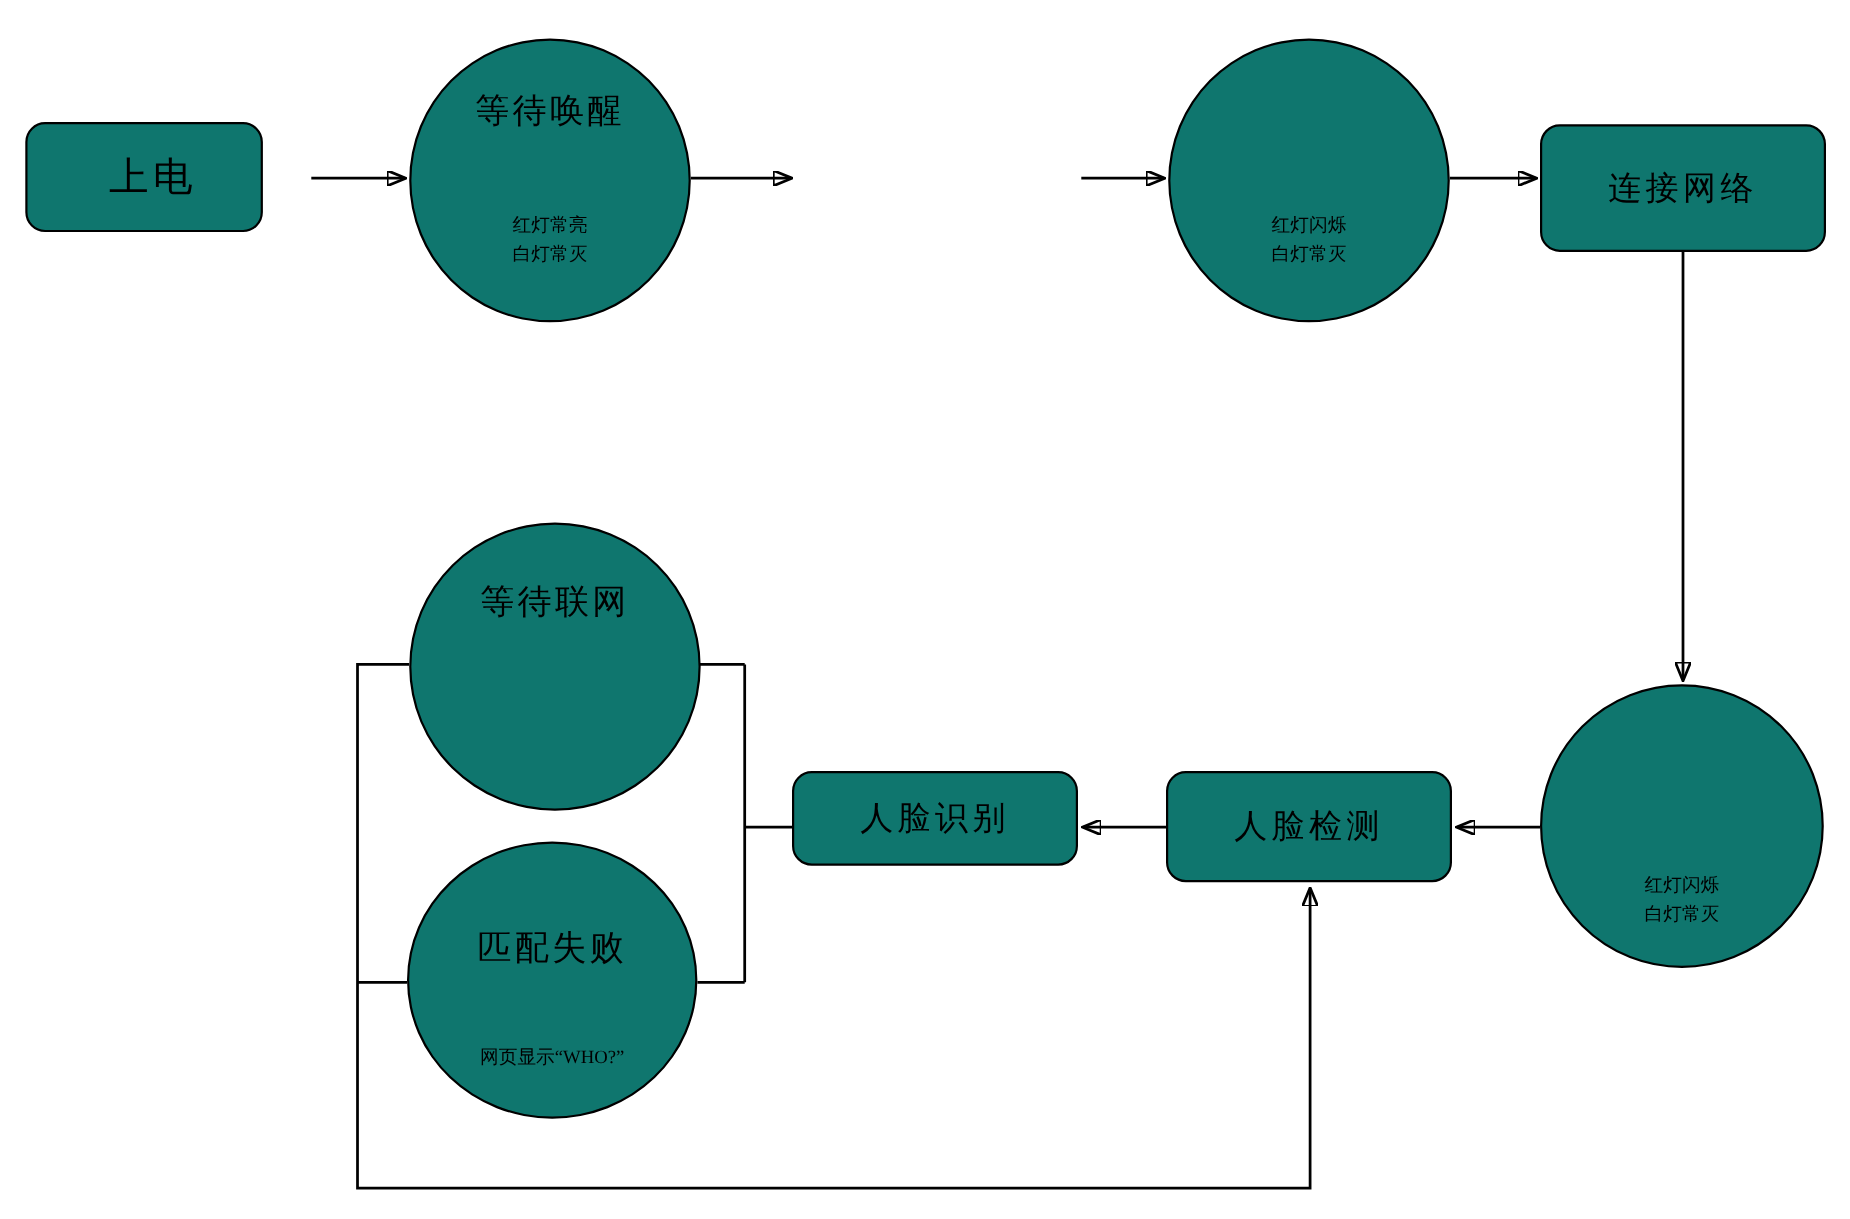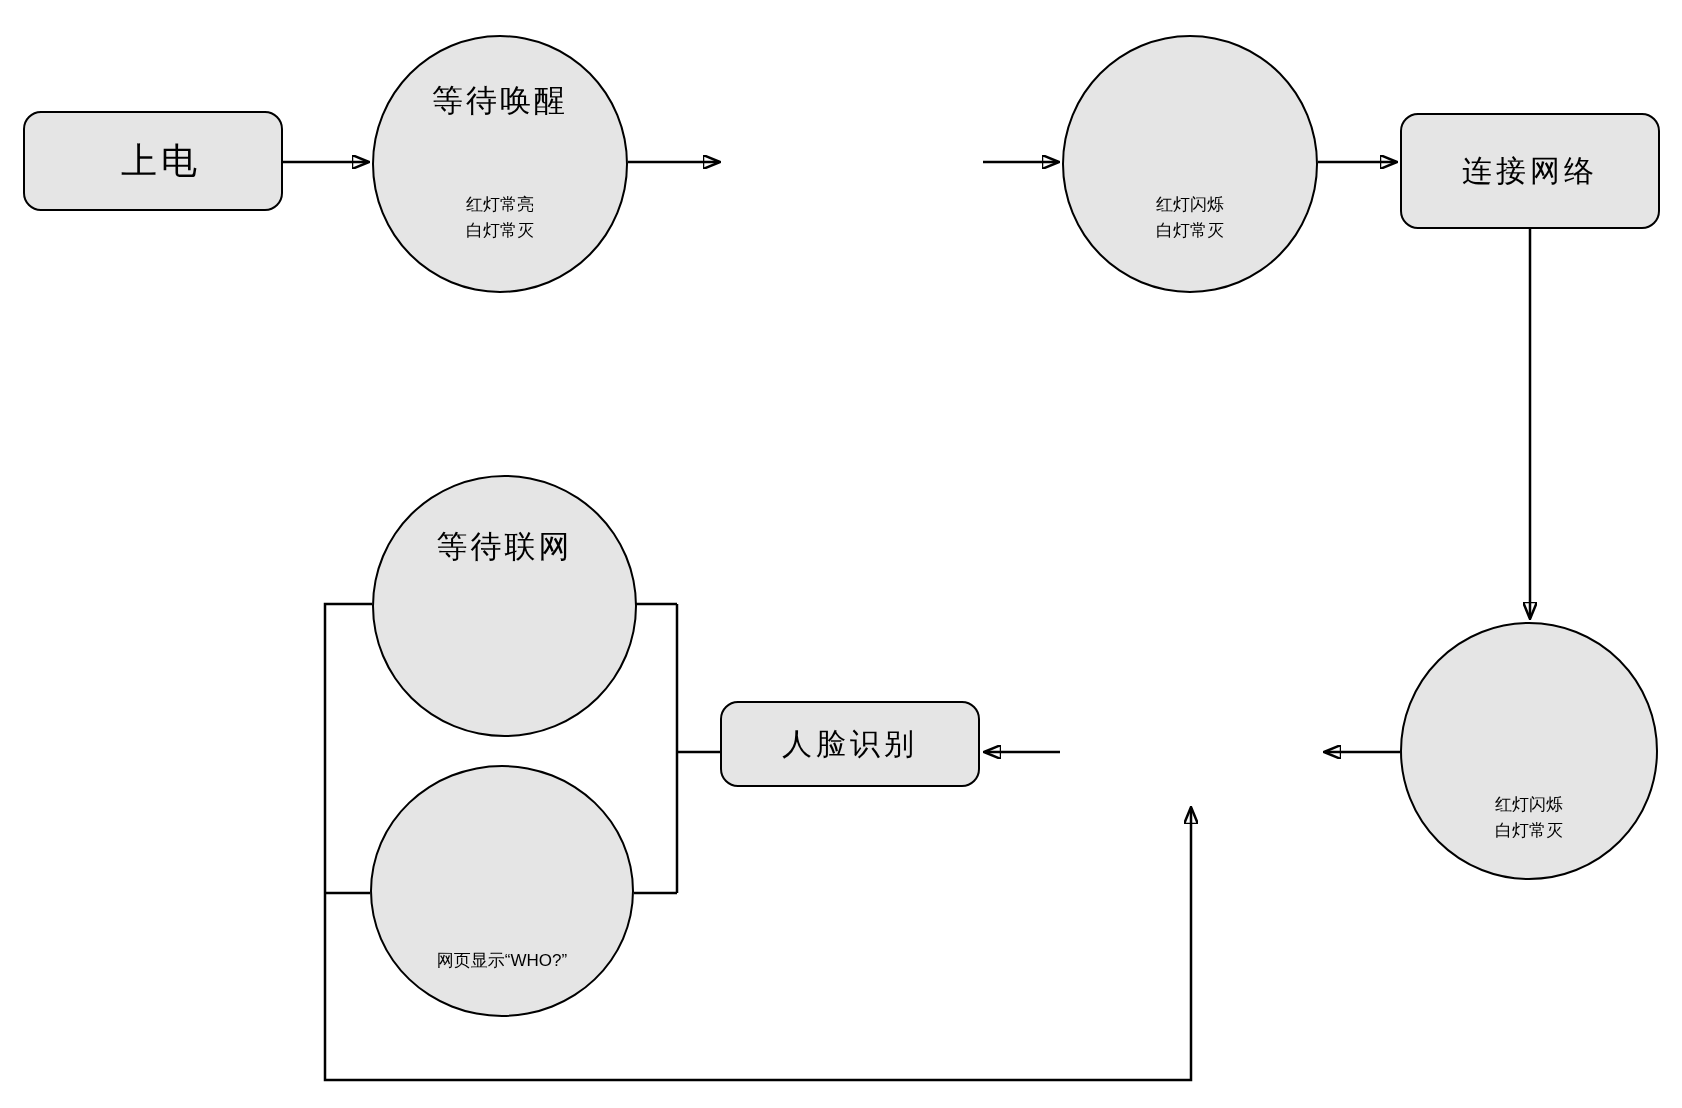--- a/index.html
+++ b/index.html
@@ -23,23 +23,24 @@
     width: 1682px;
     height: 1108px;
   }
   .connector-layer path {
     fill: none;
     stroke: #000000;
     stroke-width: 2.5;
   }
   .node {
     position: absolute;
-    background: #e5e5e5;
+    background: #0f766e;
     border: 2.5px solid #000000;
     box-sizing: border-box;
+    font-family: Liberation Serif, serif;
   }
   .rect {
     border-radius: 18px;
     display: flex;
     align-items: center;
     justify-content: center;
   }
   .rect .label {
     font-size: 30px;
     letter-spacing: 4px;
@@ -92,21 +93,21 @@
     <path d="M1400,752 L1325,752" marker-end="url(#arrow)"></path>
     <path d="M1060,752 L985,752" marker-end="url(#arrow)"></path>
     <path d="M720,752 L677,752"></path>
     <path d="M677,604 L677,893"></path>
     <path d="M677,604 L636,604"></path>
     <path d="M677,893 L634,893"></path>
     <path d="M372,604 L325,604 L325,1080 L1191,1080 L1191,808" marker-end="url(#arrow)"></path>
     <path d="M370,893 L325,893"></path>
   </svg>
 
-  <div class="node rect" style="left:23px; top:111px; width:260px; height:100px;padding-left:16px;">
+  <div class="node rect" style="left:23px; top:111px; width:216px; height:100px;padding-left:16px;">
     <div class="label big">上电</div>
   </div>
 
   <div class="node circle" style="left:372px; top:35px; width:256px; height:258px;">
     <div class="c-title" style="top:17%;">等待唤醒</div>
     <div class="c-sub" style="top:61%;">
       <span>红灯常亮</span>
       <span>白灯常灭</span>
     </div>
   </div>
@@ -127,24 +128,28 @@
     <div class="c-sub" style="top:66%;">
       <span>红灯闪烁</span>
       <span>白灯常灭</span>
     </div>
   </div>
 
   <div class="node rect" style="left:720px; top:701px; width:260px; height:86px;">
     <div class="label">人脸识别</div>
   </div>
 
+  <div class="node rect" style="left:1060px; top:701px; width:260px; height:101px;">
+    <div class="label">人脸检测</div>
+  </div>
 
   <div class="node circle" style="left:372px; top:475px; width:265px; height:262px;">
     <div class="c-title" style="top:19%;">等待联网</div>
   </div>
 
   <div class="node circle" style="left:370px; top:765px; width:264px; height:252px;">
+    <div class="c-title" style="top:30%;">匹配失败</div>
     <div class="c-sub" style="top:73%;">
       <span>网页显示“WHO?”</span>
     </div>
   </div>
 
 </div>
 
 </body></html>

